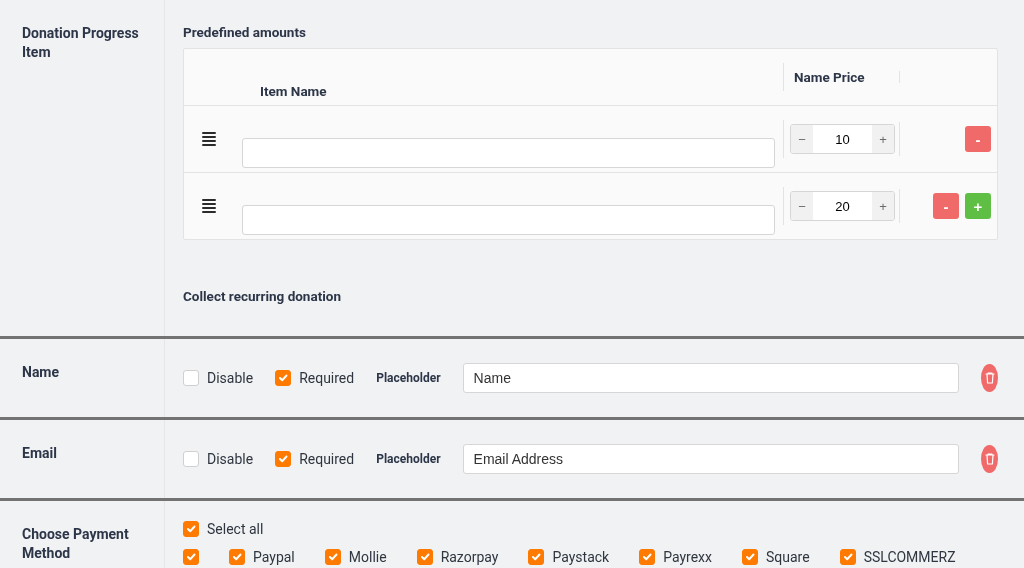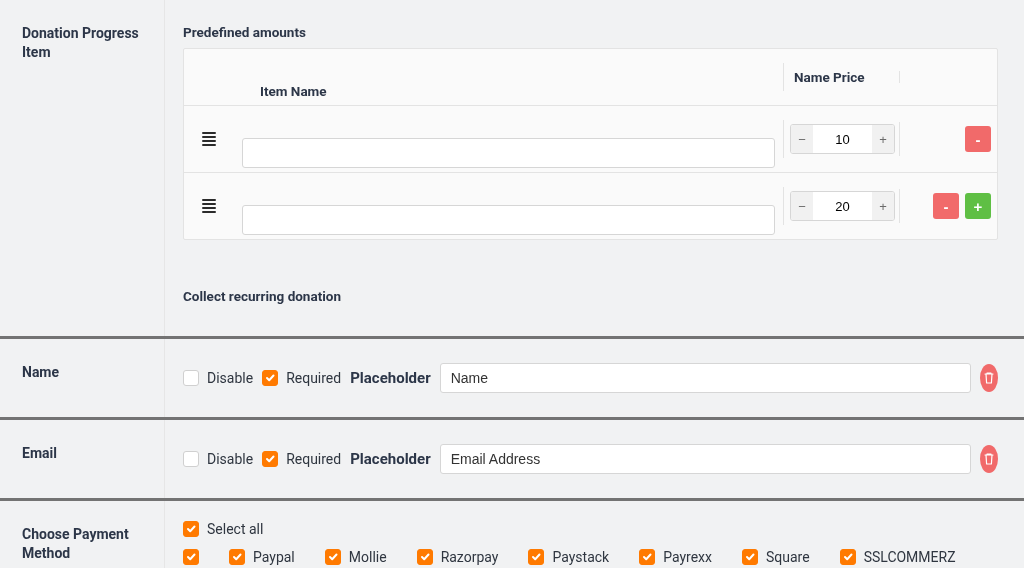--- a/index.html
+++ b/index.html
@@ -185,26 +185,26 @@
     display: inline-flex;
     align-items: center;
     gap: 8px;
     font-size: 14px;
   }
 
   
   .field-inline {
     display: flex;
     align-items: center;
-    gap: 9px;
+    gap: 22px;
     padding-top: 24px;
   }
   .ph-label {
     font-weight: 700;
-    font-size: 15px;
+    font-size: 12px;
     color: #2c3648;
   }
   .field-input {
     width: 252px;
   }
   .icon-circle {
     width: 28px;
     height: 28px;
     border-radius: 50%;
     background: #f16a6a;

